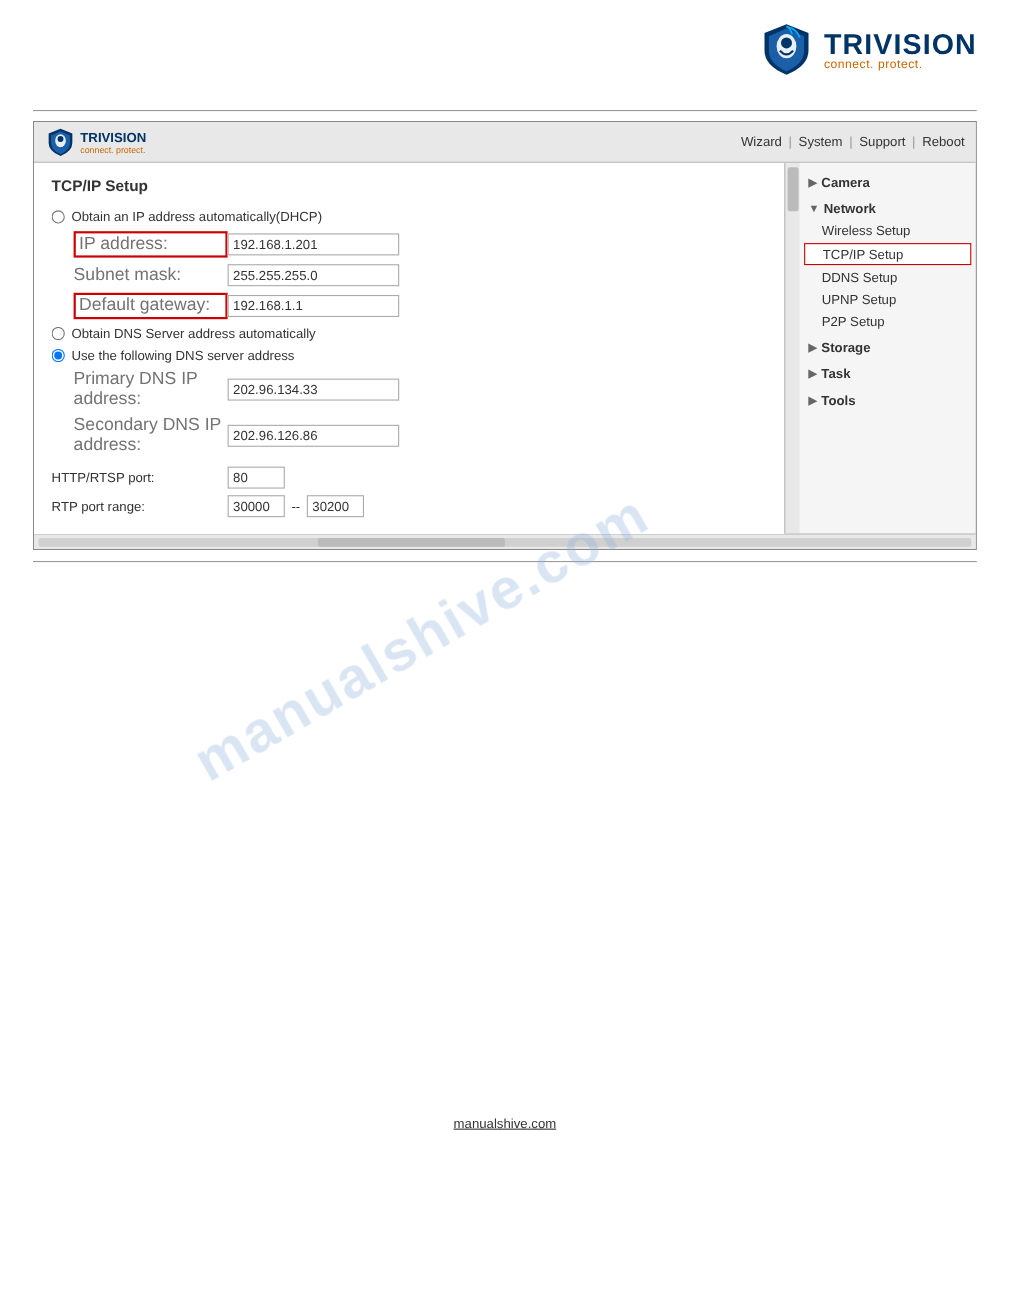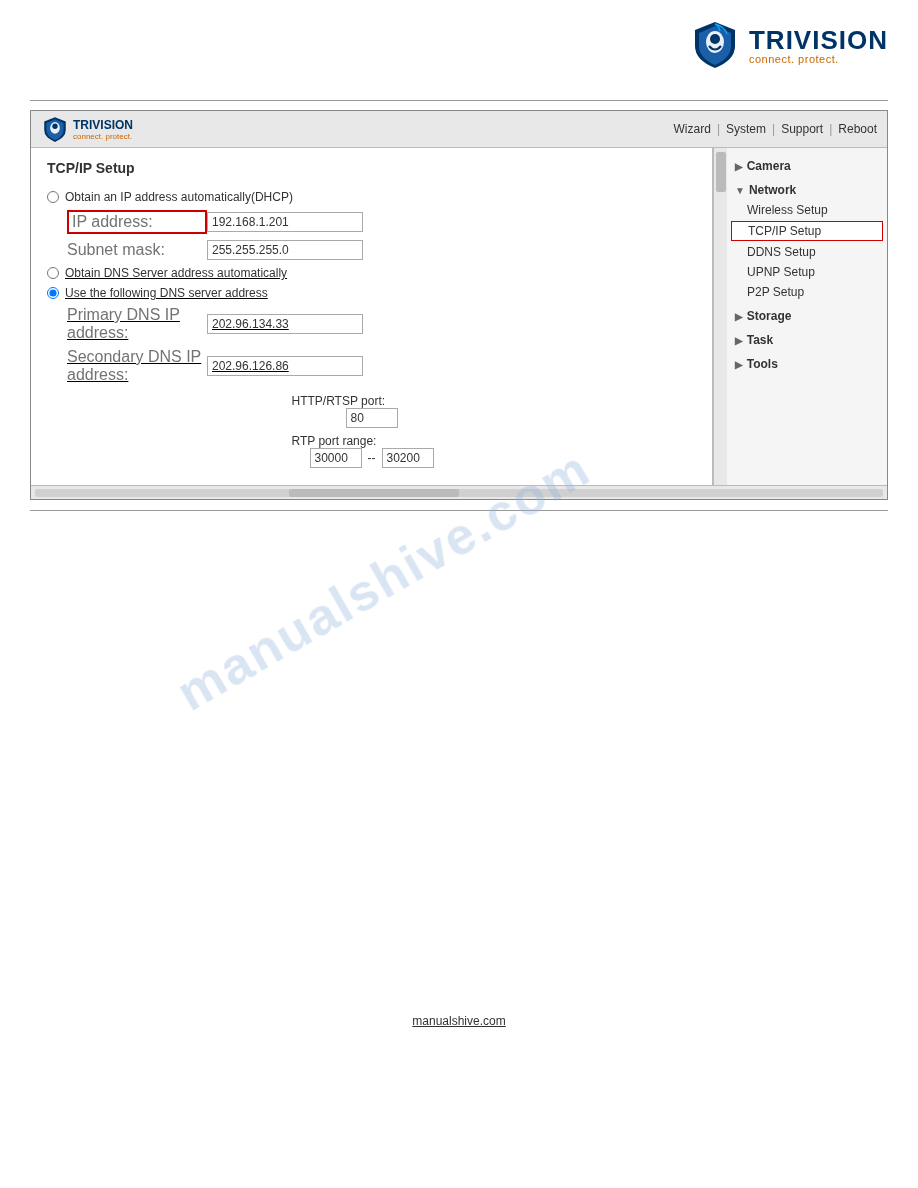--- a/index.html
+++ b/index.html
@@ -173,31 +173,29 @@
       color: #333;
       width: 156px;
       border: 1px solid #aaa;
       padding: 2px 4px;
       background: #fff;
     }
 
     .dns-section {
       margin-top: 4px;
       margin-bottom: 10px;
-      text-decoration: underline;
     }
 
     .port-section {
       margin-top: 8px;
     }
     .port-row {
       display: flex;
       align-items: center;
       margin-bottom: 6px;
-      flex-direction: column;
     }
     .port-label {
       font-size: 12px;
       color: #333;
       width: 160px;
     }
     .port-value {
       font-size: 12px;
       color: #333;
       border: 1px solid #aaa;
@@ -408,20 +406,24 @@
         </div>
 
         <div class="field-row">
           <span class="field-label highlighted">IP address:</span>
           <input class="field-value" type="text" value="192.168.1.201" style="">
         </div>
         <div class="field-row">
           <span class="field-label">Subnet mask:</span>
           <input class="field-value" type="text" value="255.255.255.0" style="">
         </div>
+        <div class="field-row">
+          <span class="field-label highlighted">Default gateway:</span>
+          <input class="field-value" type="text" value="192.168.1.1" style="">
+        </div>
       </div>
 
       <div class="dns-section">
         <div class="radio-row">
           <input type="radio" name="dns-mode" style="">
           <label>Obtain DNS Server address automatically</label>
         </div>
         <div class="radio-row">
           <input type="radio" name="dns-mode" checked="" style="">
           <label>Use the following DNS server address</label>

